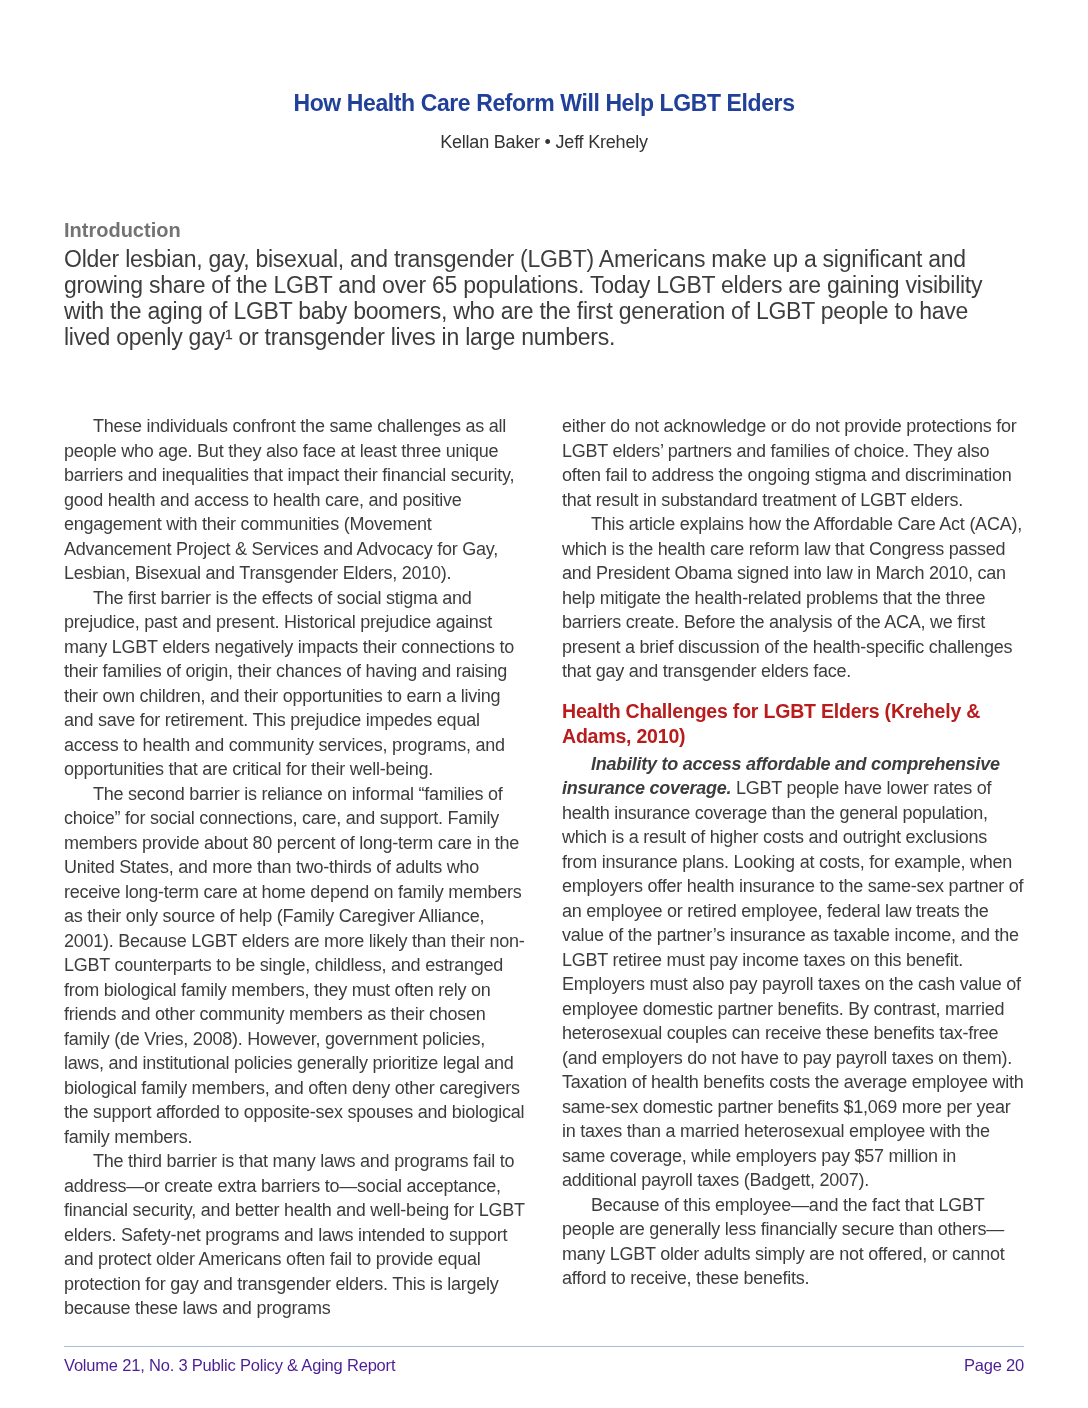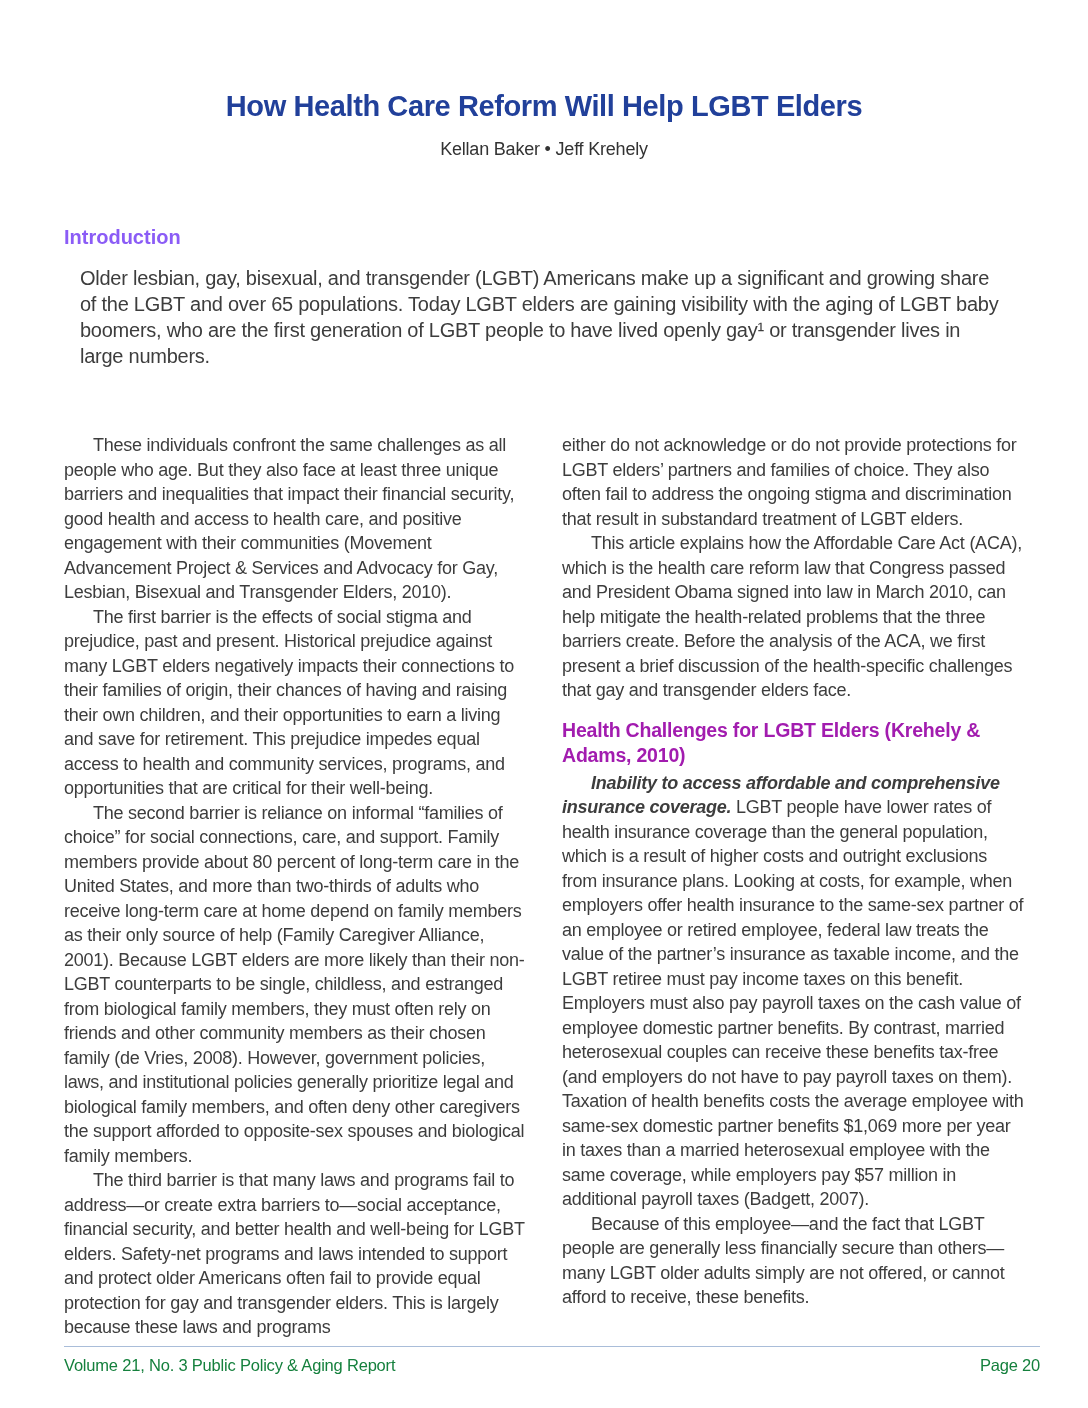--- a/index.html
+++ b/index.html
@@ -15,45 +15,45 @@
     font-family: "Liberation Sans", sans-serif;
     overflow: hidden;
     margin: 0 auto;
   }
   .content {
     padding: 90px 64px 0 64px;
   }
   .article-title {
     margin: 0;
     text-align: center;
-    font-size: 29px;
+    font-size: 23px;
     font-weight: bold;
     letter-spacing: -0.4px;
     line-height: 1.15;
     color: #21409a;
   }
   .authors {
     margin-top: 16px;
     text-align: center;
     font-size: 18px;
     letter-spacing: -0.2px;
     color: #333333;
   }
   .intro {
     margin-top: 66px;
   }
   .intro-heading {
     margin: 0 0 4px 0;
     font-size: 20px;
     font-weight: bold;
-    color: #8b5cf6;
+    color: #737373;
   }
   .intro-text {
-    margin: 16px;
-    font-size: 20px;
+    margin: 0;
+    font-size: 23px;
     line-height: 26px;
     letter-spacing: -0.25px;
     color: #3d3d3d;
     max-width: 945px;
   }
   .columns {
     display: flex;
     gap: 36px;
     margin-top: 64px;
   }
@@ -70,39 +70,39 @@
   }
   .col p.indent {
     text-indent: 29px;
   }
   .col-heading {
     margin: 15px 0 3px 0;
     font-size: 19.5px;
     line-height: 25px;
     font-weight: bold;
     letter-spacing: -0.2px;
-    color: #a21caf;
+    color: #b91c1c;
   }
   .lead {
     font-weight: bold;
     font-style: italic;
   }
   .footer {
     position: absolute;
     left: 64px;
-    right: 48px;
+    right: 64px;
     top: 1346px;
     border-top: 1px solid #a9bdd9;
     padding-top: 9px;
     display: flex;
     justify-content: space-between;
     align-items: baseline;
     font-size: 16.5px;
     letter-spacing: -0.2px;
-    color: #15803d;
+    color: #4c1d95;
     gap: 48px;
   }
 </style>
 </head>
 <body>
 
 <div class="page">
   <div class="content">
 
     <h1 class="article-title">How Health Care Reform Will Help LGBT Elders</h1>

